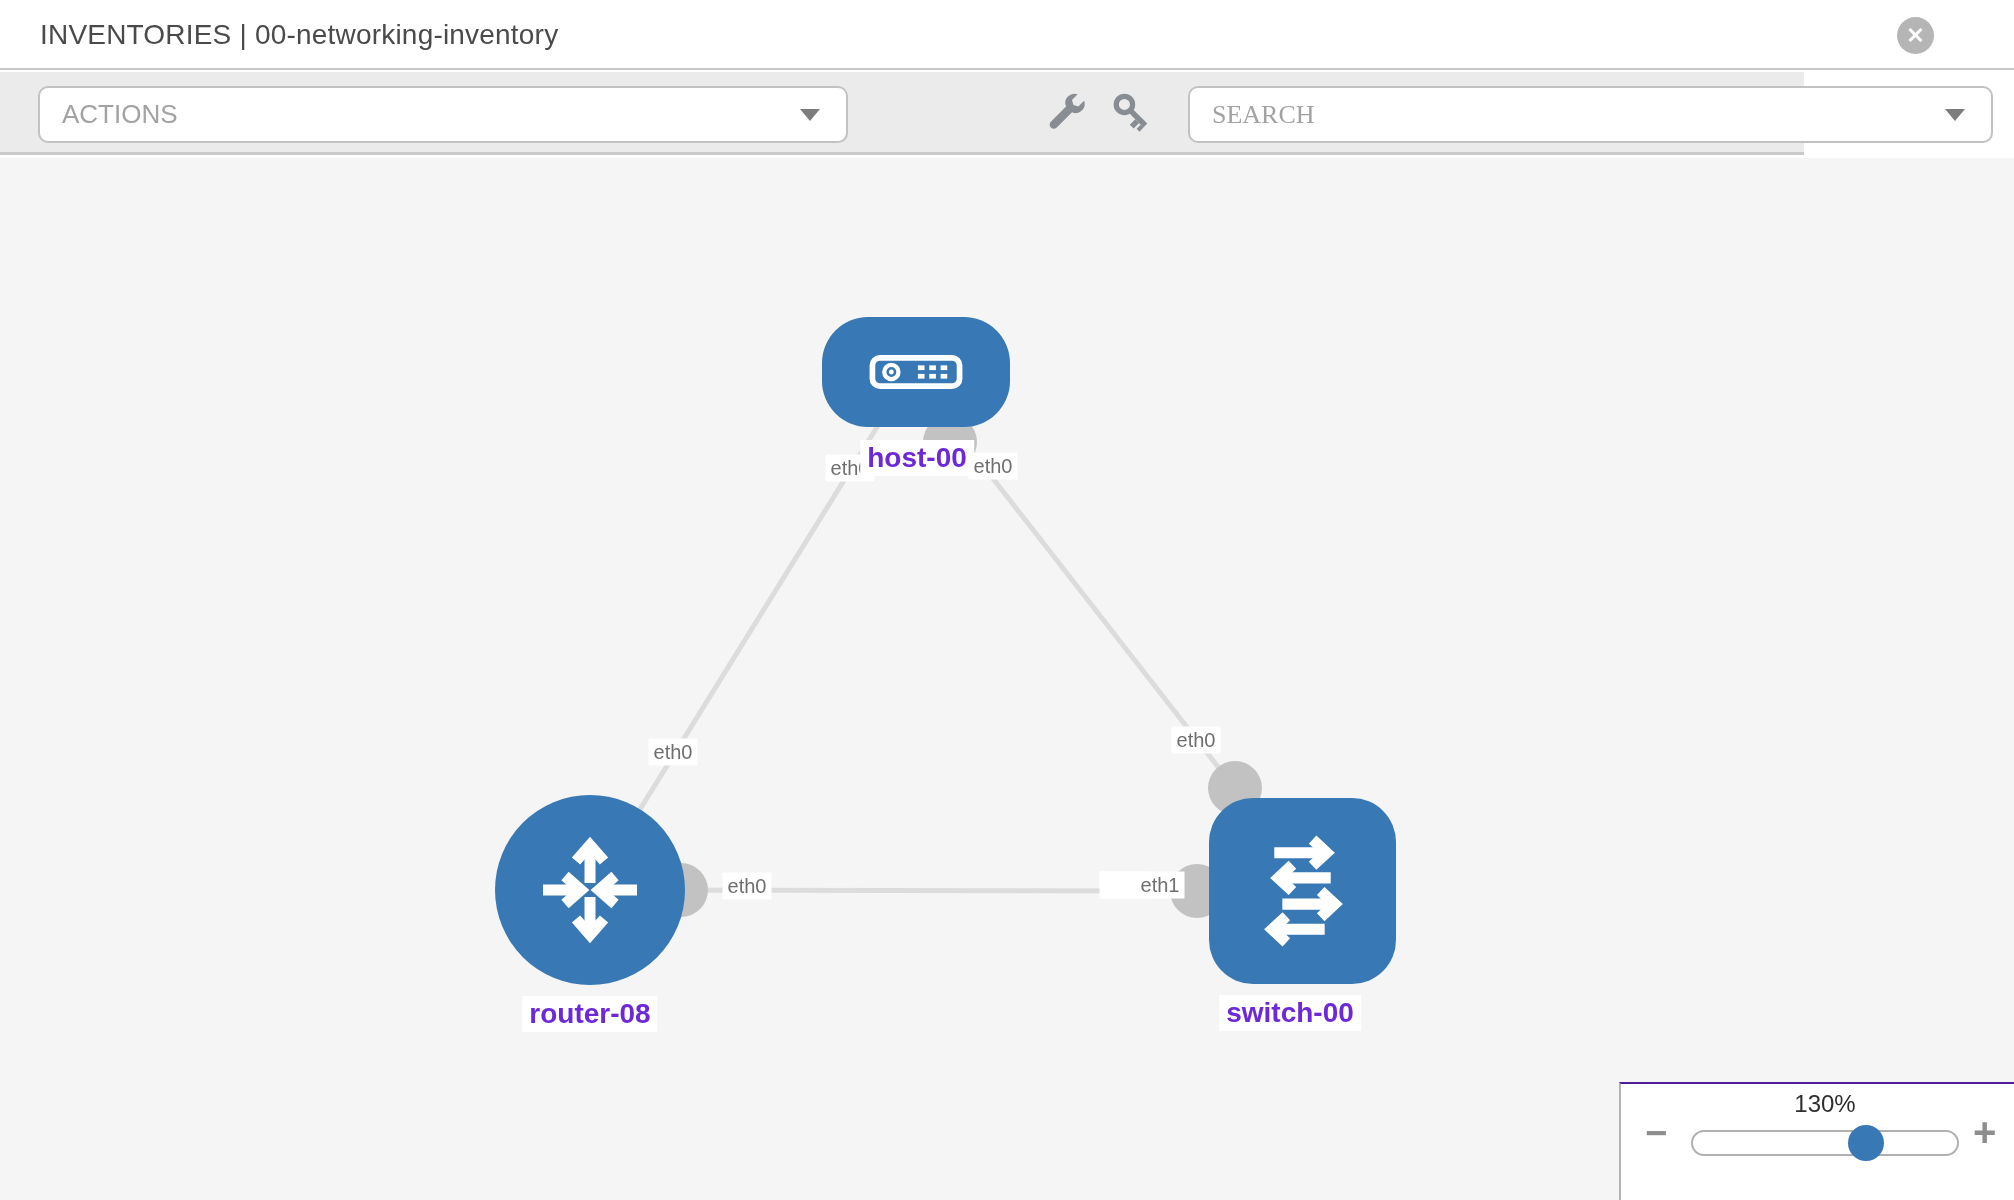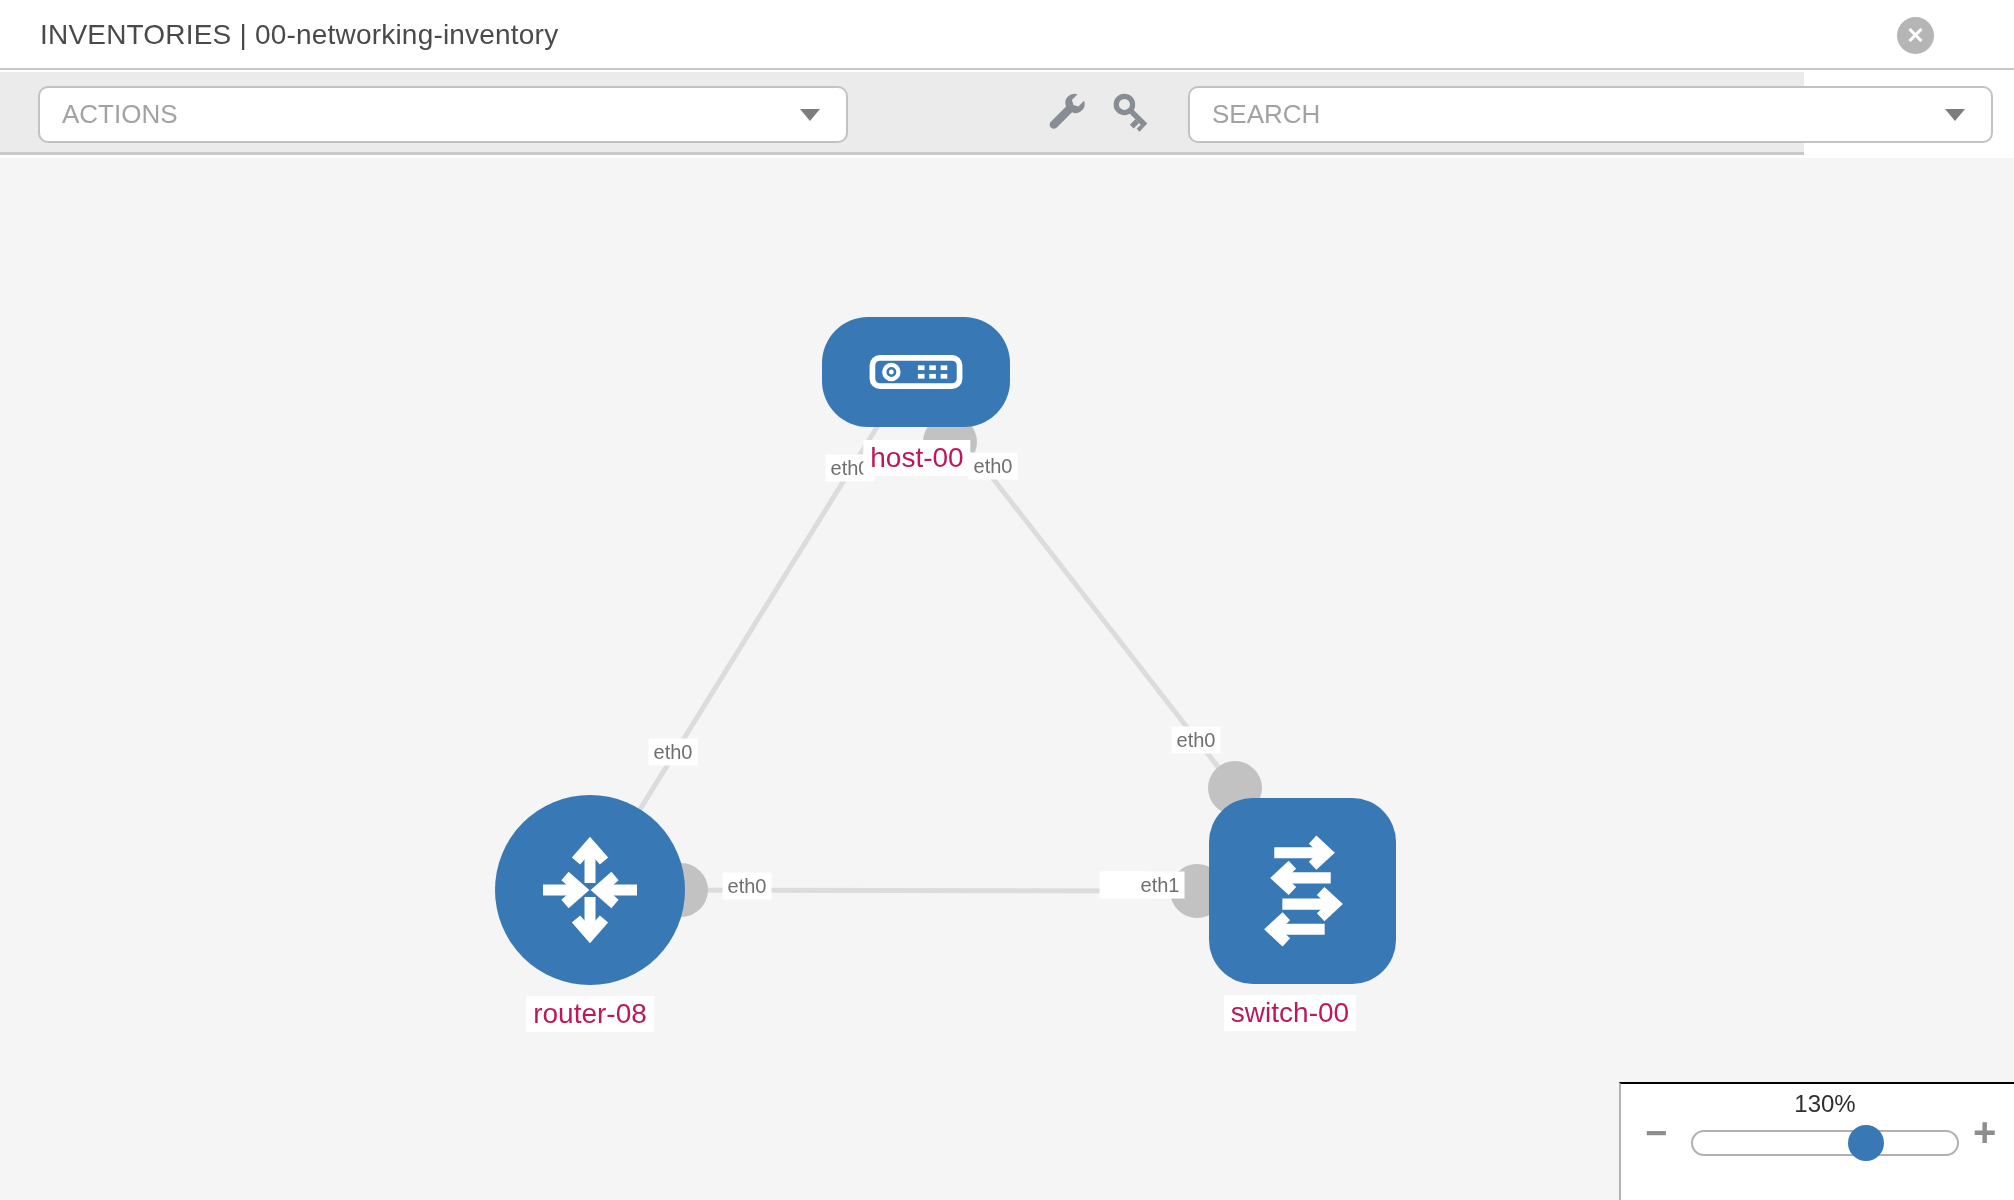--- a/index.html
+++ b/index.html
@@ -26,45 +26,45 @@
   .actions-box { left:38px;  width:810px; }
   .search-box  { left:1188px; width:805px; }
   .select-label { position:absolute; left:22px; top:0; line-height:53px;
              font-size:26px; color:#a2a2a2; }
   .caret { position:absolute; right:26px; top:21px; width:0; height:0;
              border-left:10px solid transparent; border-right:10px solid transparent;
              border-top:12px solid #7d7d7d; }
   .search-input { position:absolute; left:0; top:0; width:100%; height:100%;
              border:none; outline:none; background:transparent; padding-left:22px;
              padding-right:60px; font-size:26px; color:#777777;
-             font-family:Liberation Sans, sans-serif; }
+             font-family:Liberation Serif, serif; }
   .search-input::placeholder { color:#a2a2a2; opacity:1; }
   .tool-icon { position:absolute; top:19px; width:46px; height:46px; cursor:pointer; }
   .wrench-pos { left:1045px; }
   .key-pos    { left:1111px; }
 
   
   .canvas { position:absolute; top:158px; left:0; width:2014px; height:1042px;
             background:#f5f5f5; }
   .links-svg { position:absolute; left:0; top:0; }
 
   .node { position:absolute; background:#3878b4; cursor:pointer; }
   .node-host   { left:822px;  top:159px; width:188px; height:110px; border-radius:46px; }
   .node-router { left:495px;  top:637px; width:190px; height:190px; border-radius:50%; }
   .node-switch { left:1209px; top:640px; width:187px; height:186px; border-radius:44px; }
   .node svg { position:absolute; }
 
   .lbl { position:absolute; transform:translate(-50%,-50%); background:#ffffff;
          white-space:nowrap; text-align:center; }
   .if-lbl   { font-size:20px; color:#6f6f6f; padding:2px 5px; }
-  .node-lbl { font-size:28px; color:#be185d; padding:2px 7px; }
+  .node-lbl { font-size:28px; color:#6d28d9; padding:2px 7px;font-weight:bold; }
 
   
   .zoom-panel { position:absolute; left:1619px; top:924px; width:395px; height:118px;
-         background:#ffffff; border-left:2px solid #b3b3b3; border-top:2px solid #000000; }
+         background:#ffffff; border-left:2px solid #b3b3b3; border-top:2px solid #4c1d95; }
   .zoom-percent { position:absolute; left:70px; top:6px; width:268px; text-align:center;
          font-size:24px; color:#2f2f2f; }
   .zoom-minus { position:absolute; left:24px; top:28px; font-size:38px; font-weight:bold;
          color:#8d8d8d; cursor:pointer; }
   .zoom-plus  { position:absolute; left:352px; top:26px; font-size:40px; font-weight:bold;
          color:#8d8d8d; cursor:pointer; }
   .zoom-track { position:absolute; left:70px; top:46px; width:268px; height:26px;
          background:#ffffff; border:2px solid #b0b0b0; border-radius:13px; cursor:pointer; }
   .zoom-thumb { position:absolute; left:155px; top:-7px; width:36px; height:36px;
          border-radius:50%; background:#3878b4; cursor:grab; }

